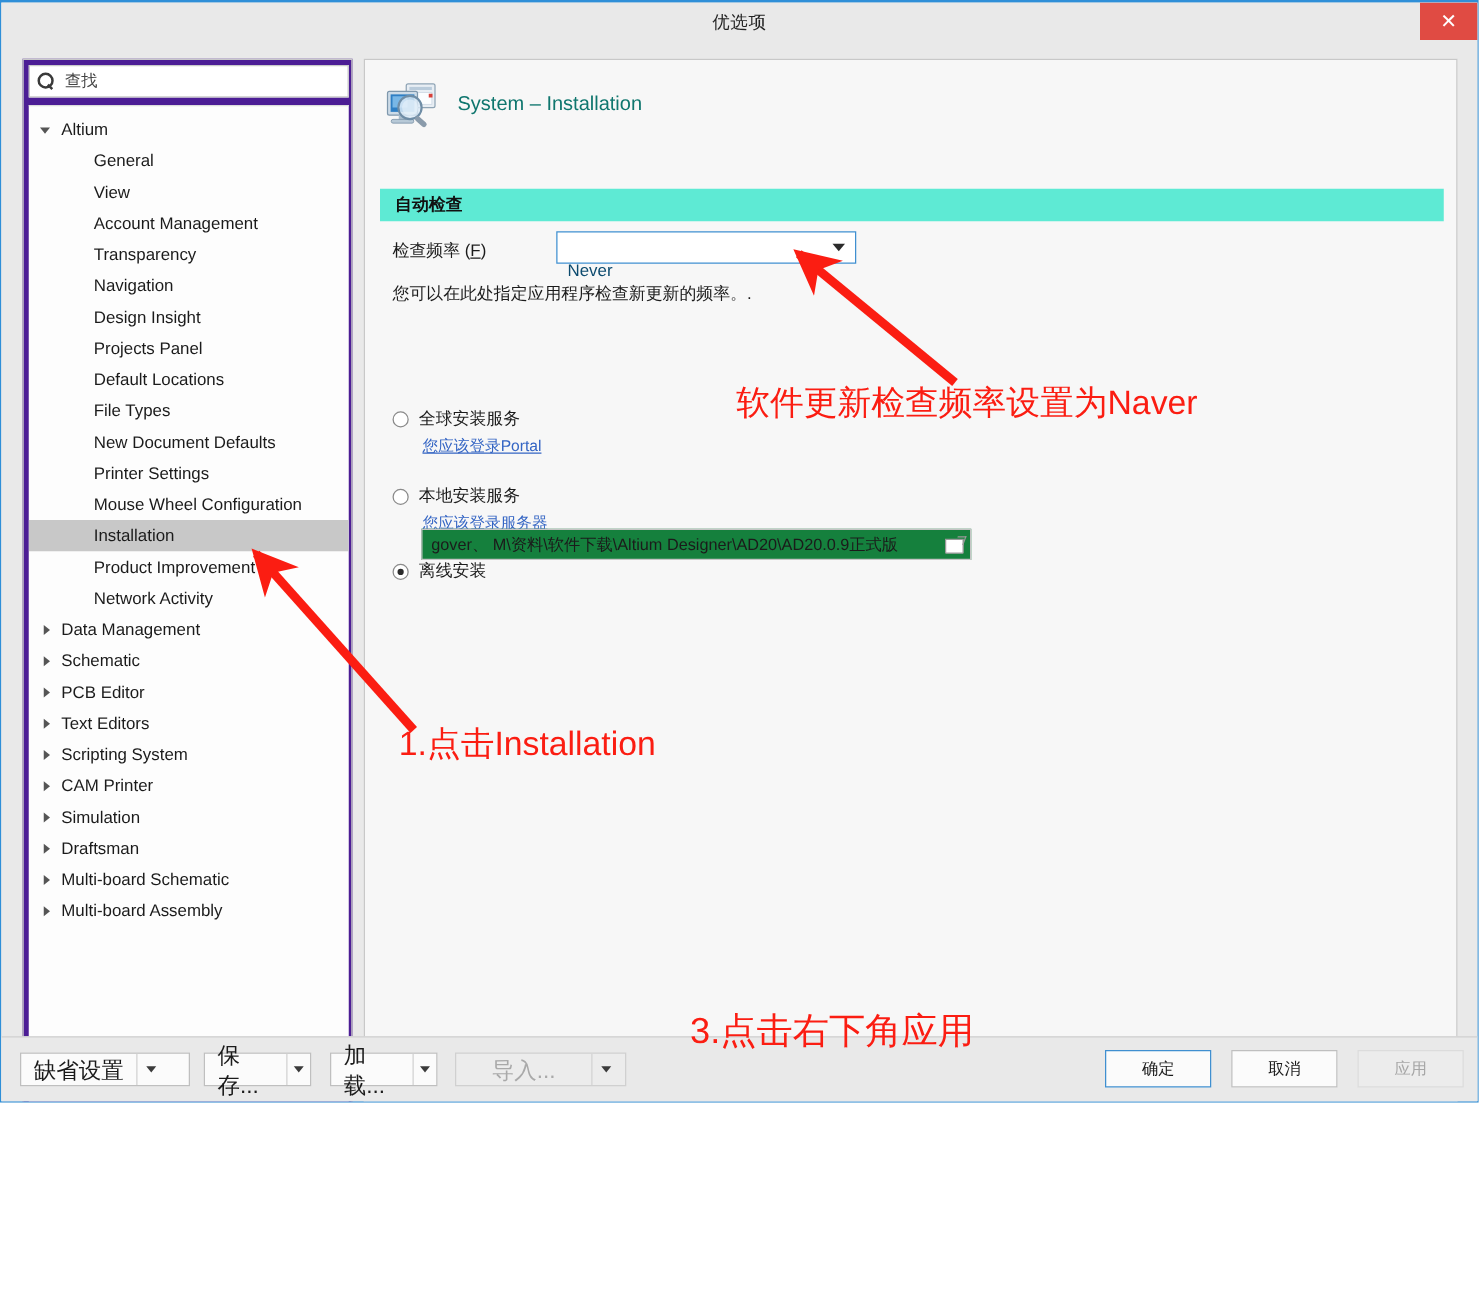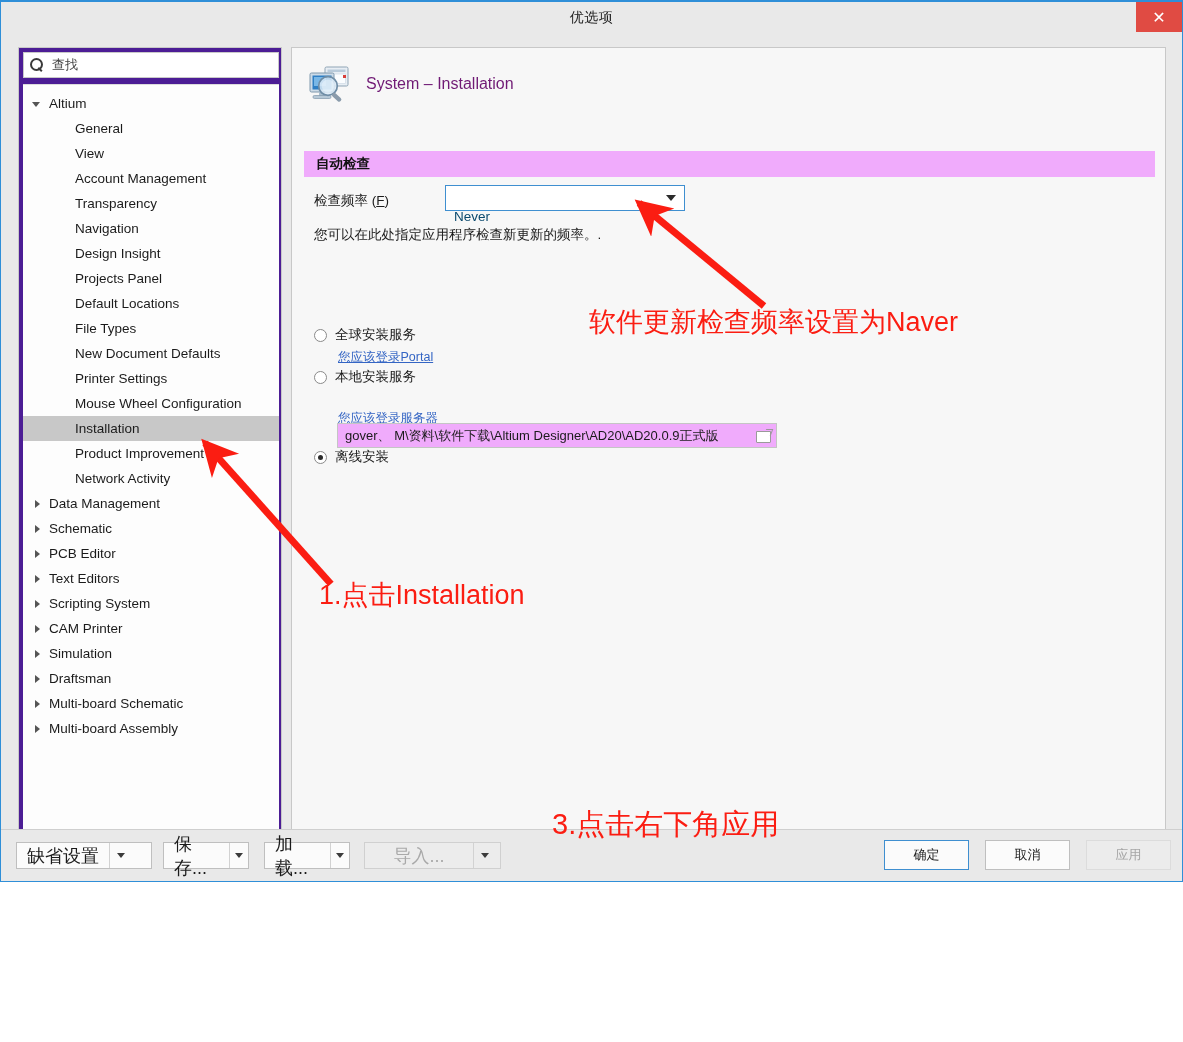--- a/index.html
+++ b/index.html
@@ -118,29 +118,29 @@
     background: #f7f7f7;
     border: 1px solid #c8c8c8;
   }
   #page-header {
     position: absolute; left: 0; top: 0;
     width: 873px; height: 72px;
     display: flex; align-items: center;
     padding-left: 16px;
   }
   #page-title {
-    font-size: 16px; color: #701a75; margin-left: 16px;
+    font-size: 16px; color: #0f766e; margin-left: 16px;
   }
   
   .monitor-icon { position: relative; width: 42px; height: 38px; flex: 0 0 auto; }
 
   #section-bar {
     position: absolute; left: 12px; top: 103px;
     width: 851px; height: 26px;
-    background: #f0abfc;
+    background: #5eead4;
     display: flex; align-items: center;
     padding-left: 12px;
   }
   #section-bar .label { font-size: 13.5px; font-weight: bold; color: #111; }
 
   #freq-label {
     position: absolute; left: 22px; top: 144px;
     font-size: 13.5px; color: #1b1b1b;
   }
   #freq-label u { text-decoration: underline; }
@@ -178,21 +178,21 @@
     content: ""; position: absolute; left: 3px; top: 3px;
     width: 5px; height: 5px; border-radius: 50%; background: #2b2b2b;
   }
   .hint-link {
     position: absolute; font-size: 12.5px; color: #3465c4;
     text-decoration: underline; cursor: pointer;
   }
   #path-field {
     position: absolute; left: 45px; top: 375px;
     width: 440px; height: 25px;
-    background: #f0abfc; border: 1px solid #c5c5c5;
+    background: #15803d; border: 1px solid #c5c5c5;
     display: flex; align-items: center;
     padding: 0 4px 0 7px;
   }
   #path-field .path-text {
     flex: 1; font-size: 13px; color: #1b1b1b;
     white-space: nowrap; overflow: hidden;
   }
   .folder-glyph {
     width: 16px; height: 14px; position: relative; flex: 0 0 auto;
     margin-left: 4px; cursor: pointer;
@@ -417,21 +417,21 @@
       </div>
 
       <div id="freq-help">您可以在此处指定应用程序检查新更新的频率。.</div>
 
       <div class="radio-row" style="left:22px; top:278px;">
         <span class="radio"></span>
         <span>全球安装服务</span>
       </div>
       <a class="hint-link" style="left:46px; top:301px;">您应该登录Portal</a>
 
-      <div class="radio-row" style="left:22px; top:320px;font-family:Liberation Serif, serif;">
+      <div class="radio-row" style="left:22px; top:340px;font-family:Liberation Serif, serif;">
         <span class="radio"></span>
         <span>本地安装服务</span>
       </div>
       <a class="hint-link" style="left:46px; top:362px;">您应该登录服务器</a>
 
       <div class="radio-row" style="left:22px; top:400px;">
         <span class="radio checked"></span>
         <span>离线安装</span>
       </div>
 

